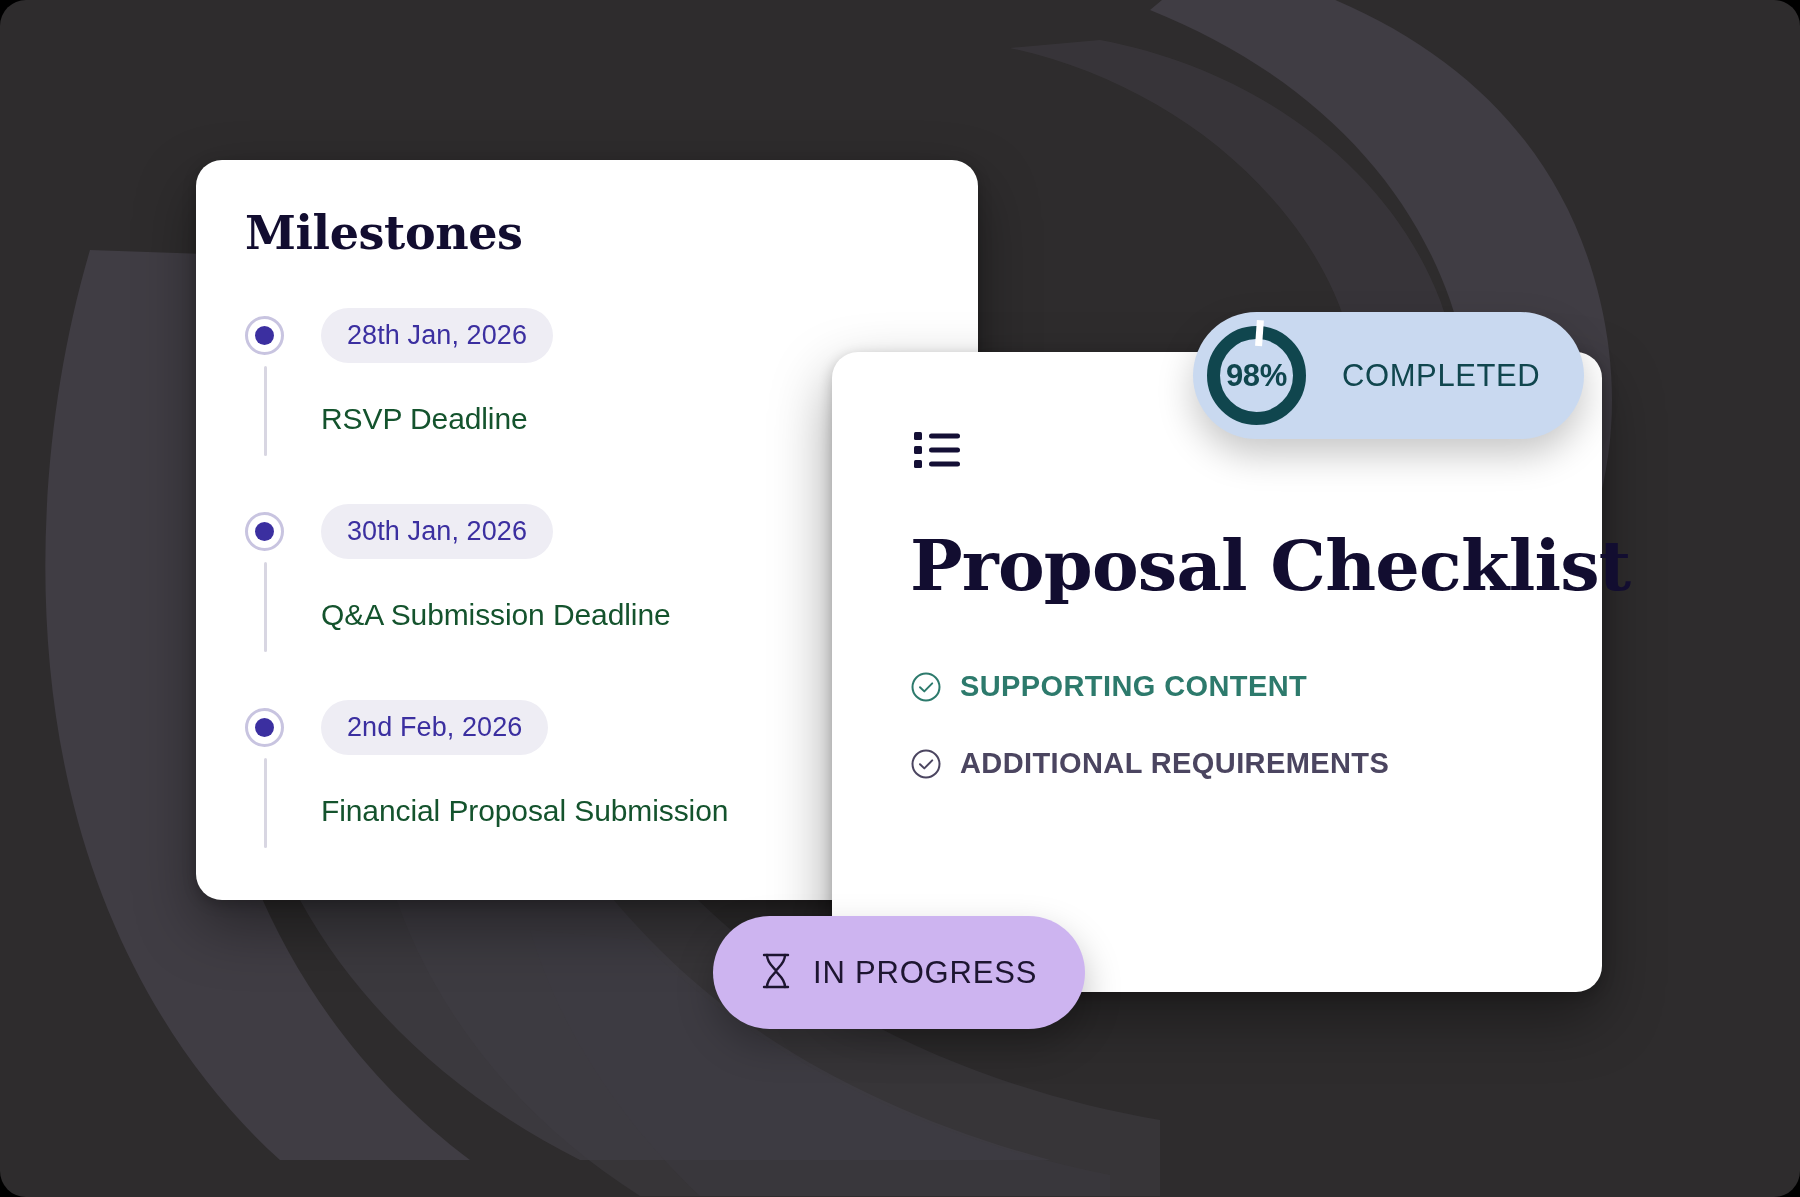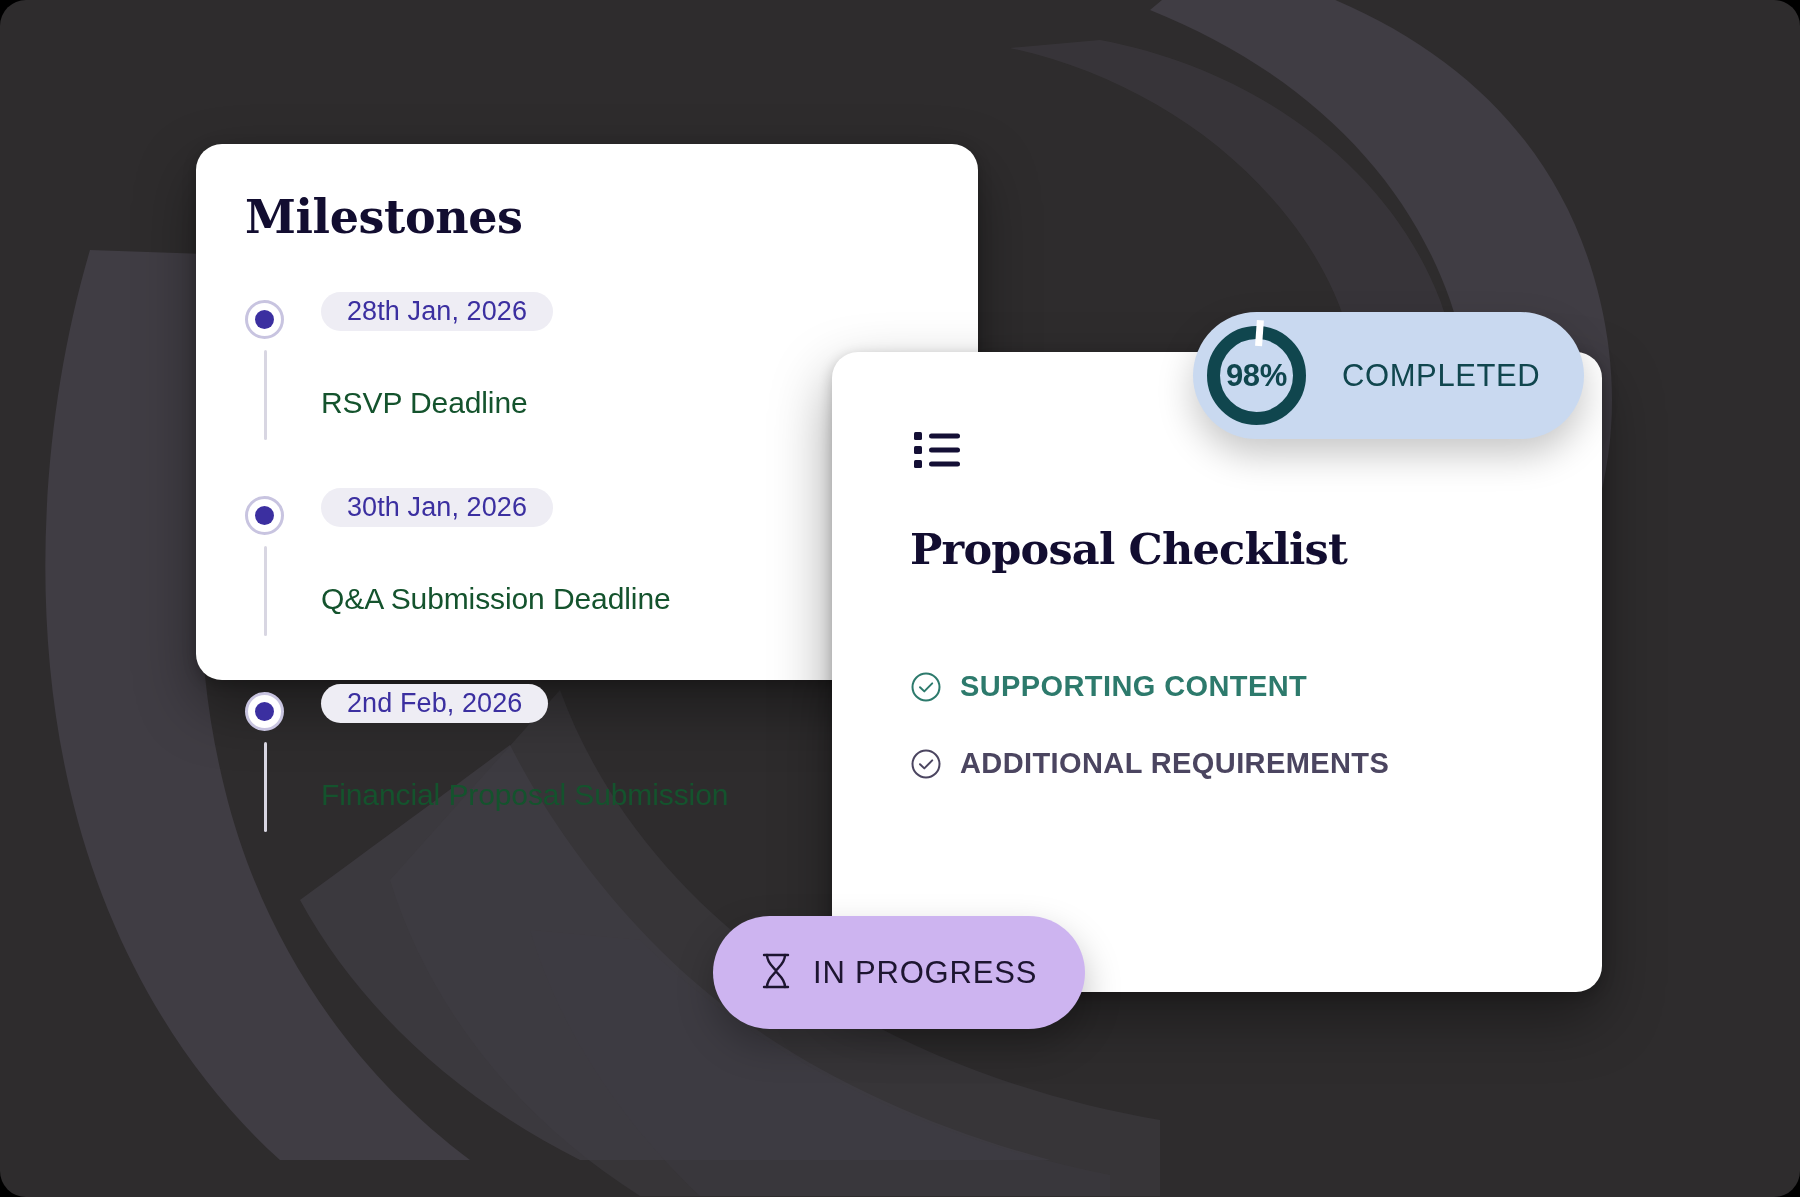--- a/index.html
+++ b/index.html
@@ -36,23 +36,23 @@
   .card {
     position: absolute;
     background: #ffffff;
     border-radius: 26px;
     box-shadow: 0 26px 60px rgba(0,0,0,0.38), 0 4px 14px rgba(0,0,0,0.22);
   }
 
   
   #milestones-card {
     left: 196px;
-    top: 144px;
+    top: 160px;
     width: 782px;
-    height: 536px;
+    height: 740px;
     padding: 0;
   }
   #milestones-title {
     position: absolute;
     left: 49px;
     top: 46px;
     font-family: "DejaVu Serif", "Liberation Serif", serif;
     font-weight: 700;
     font-size: 46px;
     letter-spacing: -0.4px;
@@ -101,21 +101,21 @@
     border-radius: 2px;
   }
   .ms-date {
     position: absolute;
     left: 76px;
     top: 0;
     display: inline-block;
     background: #eeedf4;
     color: #3b2fa0;
     border-radius: 999px;
-    padding: 4px 26px;
+    padding: 12px 26px;
     font-size: 27px;
     font-weight: 500;
     letter-spacing: 0.1px;
     white-space: nowrap;
   }
   .ms-label {
     position: absolute;
     left: 76px;
     top: 94px;
     font-size: 30px;
@@ -137,21 +137,21 @@
     left: 82px;
     top: 78px;
   }
   #checklist-title {
     position: absolute;
     left: 78px;
     top: 172px;
     margin: 0;
     font-family: "DejaVu Serif", "Liberation Serif", serif;
     font-weight: 700;
-    font-size: 43px;
+    font-size: 70px;
     letter-spacing: -0.8px;
     color: #120d30;
     white-space: nowrap;
   }
   #checklist-items {
     position: absolute;
     left: 78px;
     top: 296px;
     right: 20px;
   }

